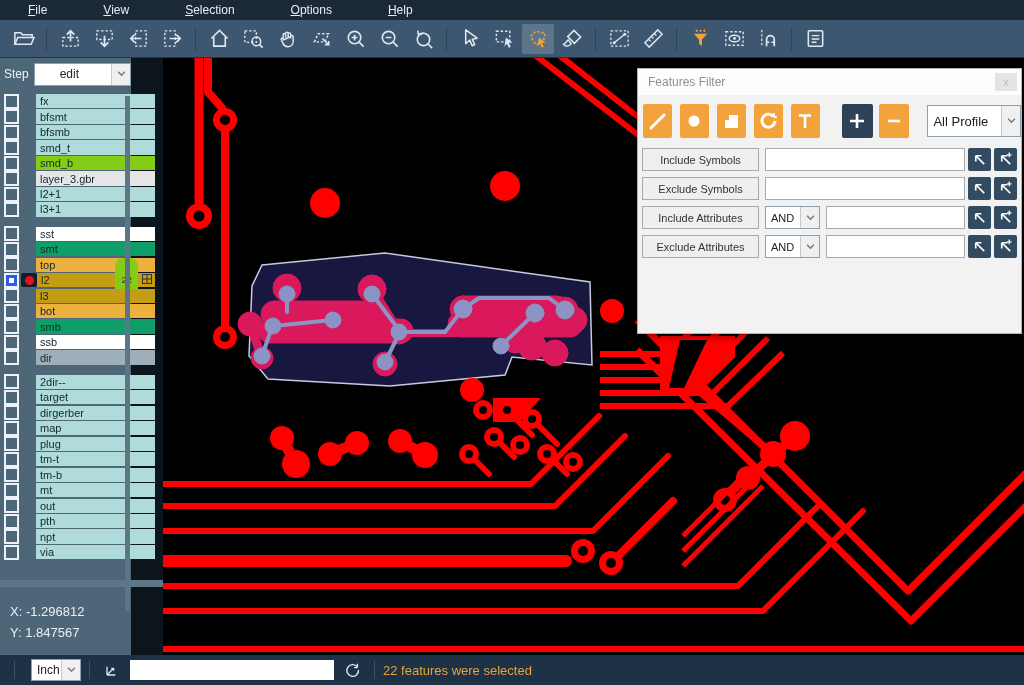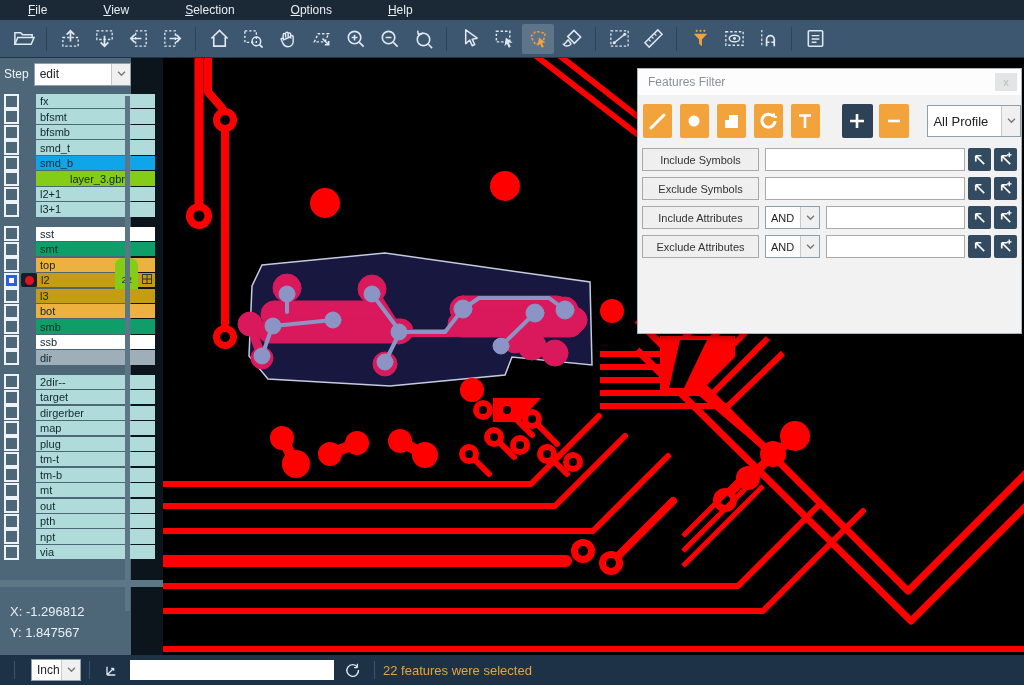--- a/index.html
+++ b/index.html
@@ -19,21 +19,21 @@
   .tool svg{width:23px;height:23px;}
   .tool.active{background:#5e7589;}
   .tool.accent{color:#f2a33c;}
   .tb-sep{width:1px;height:24px;background:#2c445a;margin:0 6px;}
   
   #sidebar{position:absolute;left:0;top:58px;width:131px;height:597px;background:#4e6778;}
   #step-row{display:flex;align-items:center;height:32px;padding-left:4px;}
   #step-label{font-size:12px;margin-right:5px;color:#eef3f7;}
   .selectbox{background:#fff;color:#222;height:21px;display:flex;align-items:center;
              font-size:12px;border:1px solid #8fa0ac;}
-  #step-select{width:116px;}
+  #step-select{width:116px;padding-left:20px;}
   .selectbox .val{flex:1;padding-left:5px;}
   .chevzone{width:18px;height:100%;display:flex;align-items:center;justify-content:center;
             background:#f0f0f0;border-left:1px solid #c9c9c9;}
   .chev{width:9px;height:6px;}
   .chev path{stroke:#777;stroke-width:1.6;fill:none;}
   #layer-list{position:absolute;left:0;top:36px;width:163px;}
   #sb-gutter{position:absolute;right:1px;top:38px;width:5px;height:515px;background:#5d7685;}
   .lgroup{margin-bottom:10px;}
   .lrow{display:flex;align-items:center;height:14.2px;margin-bottom:1.3px;}
   .cb{width:11px;height:11px;border:2px solid #ecf2f6;margin-left:4px;flex:none;}
@@ -289,27 +289,27 @@
             </span>
           </div>
           <div class="lrow">
             <span class="cb"></span>
             <span class="lname" style="background: rgb(175, 220, 219);">
               <span>smd_t</span>
             </span>
           </div>
           <div class="lrow">
             <span class="cb"></span>
-            <span class="lname" style="background: #0ea5e9;">
+            <span class="lname" style="background: #84cc16;">
               <span>smd_b</span>
             </span>
           </div>
           <div class="lrow">
             <span class="cb"></span>
-            <span class="lname" style="background: #84cc16; justify-content: center;">
+            <span class="lname" style="background: #e5e5e5;">
               <span>layer_3.gbr</span>
             </span>
           </div>
           <div class="lrow">
             <span class="cb"></span>
             <span class="lname" style="background: rgb(175, 220, 219);">
               <span>l2+1</span>
             </span>
           </div>
           <div class="lrow">

